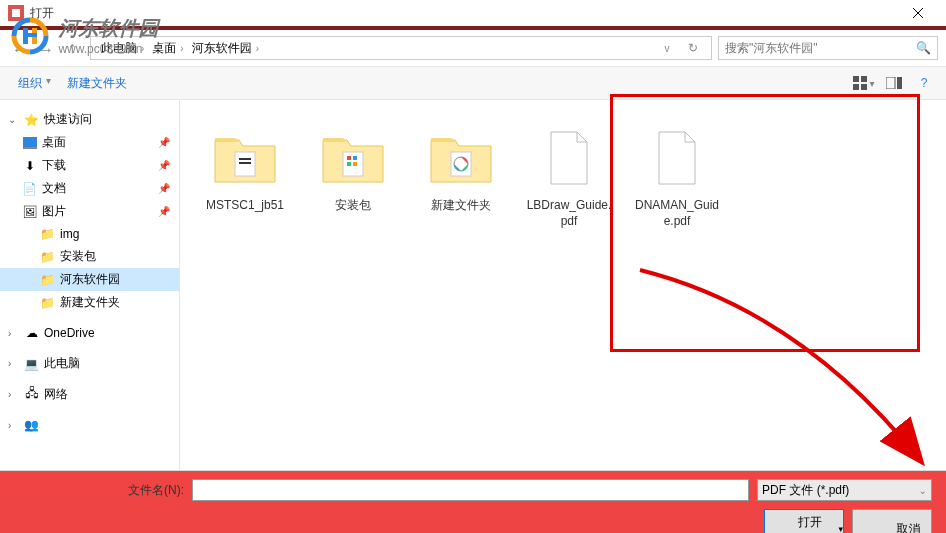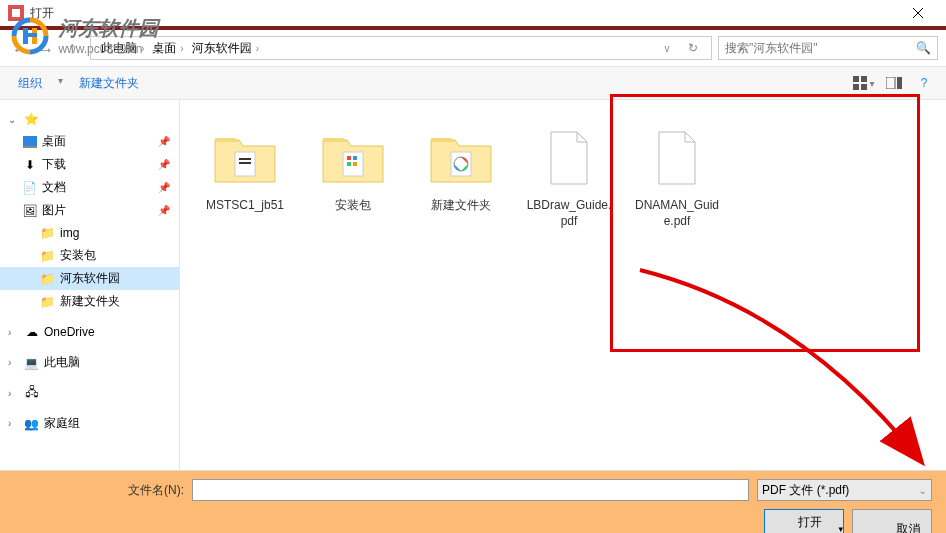--- a/index.html
+++ b/index.html
@@ -20,21 +20,21 @@
 .nav-arrows { display: flex; gap: 2px; }
 .nav-arrow { width: 24px; height: 24px; display: flex; align-items: center; justify-content: center; color: #888; cursor: default; }
 .breadcrumb { flex: 1; height: 24px; border: 1px solid #ccc; background: #fff; display: flex; align-items: center; padding: 0 6px; font-size: 12px; }
 .breadcrumb-seg { display: flex; align-items: center; gap: 4px; padding: 0 4px; cursor: pointer; }
 .crumb-sep { color: #888; font-size: 10px; }
 .bc-refresh { margin-left: auto; display: flex; gap: 2px; }
 .searchbox { width: 220px; height: 24px; border: 1px solid #ccc; display: flex; align-items: center; padding: 0 6px; font-size: 12px; color: #888; }
 .searchbox input { border: none; outline: none; flex: 1; font-size: 12px; background: transparent; }
 
 .toolbar { height: 34px; background: #f7f7f7; border-top: 1px solid #e5e5e5; border-bottom: 1px solid #e5e5e5; display: flex; align-items: center; padding: 0 10px; font-size: 12px; }
-.toolbar-item { padding: 4px 8px; color: #1a6fd4; cursor: pointer; display: flex; align-items: flex-start; gap: 16px; }
+.toolbar-item { padding: 4px 8px; color: #1a6fd4; cursor: pointer; display: flex; align-items: flex-start; gap: 4px; }
 .toolbar-right { margin-left: auto; display: flex; gap: 6px; align-items: center; }
 .toolbar-icon-btn { width: 24px; height: 22px; display: flex; align-items: center; justify-content: center; cursor: pointer; color: #555; }
 
 .main { display: flex; height: 370px; }
 .sidebar { width: 180px; border-right: 1px solid #e5e5e5; padding: 8px 0; font-size: 12px; overflow-y: auto; }
 .tree-item { display: flex; align-items: center; padding: 3px 8px; cursor: pointer; gap: 4px; }
 .tree-item.selected { background: #cce8ff; }
 .tree-indent-1 { padding-left: 22px; }
 .tree-indent-2 { padding-left: 40px; }
 .tree-caret { width: 12px; font-size: 10px; color: #666; }
@@ -46,21 +46,21 @@
 .file-item { width: 98px; display: flex; flex-direction: column; align-items: center; text-align: center; cursor: pointer; padding: 6px; }
 .file-icon { width: 72px; height: 72px; display: flex; align-items: center; justify-content: center; margin-bottom: 4px; }
 .file-label { font-size: 12px; color: #333; word-break: break-all; line-height: 1.3; }
 
 .folder-svg { width: 64px; height: 56px; }
 .doc-svg { width: 44px; height: 56px; }
 
 .red-box { position: absolute; border: 3px solid #e00000; pointer-events: none; }
 .red-arrow { position: absolute; pointer-events: none; }
 
-.footer { position: absolute; bottom: 0; left: 0; right: 0; height: 63px; background: #fdba74; border-top: 1px solid #ddd; padding: 8px 14px; }
+.footer { position: absolute; bottom: 0; left: 0; right: 0; height: 63px; background: #ef4444; border-top: 1px solid #ddd; padding: 8px 14px; }
 .filename-row { display: flex; align-items: center; gap: 8px; margin-bottom: 8px; }
 .filename-label { font-size: 12px; color: #333; width: 170px; text-align: right; }
 .filename-input { flex: 1; height: 22px; border: 1px solid #999; background: #fff; padding: 0 4px; font-size: 12px; }
 .filetype-select { width: 175px; height: 22px; border: 1px solid #999; background: #eaeaea; font-size: 12px; padding: 0 4px; display: flex; align-items: center; justify-content: space-between; cursor: pointer; }
 .button-row { display: flex; justify-content: flex-end; gap: 8px; }
 .dlg-button { width: 80px; height: 40px; border: 1px solid #999; background: #e1e1e1; font-size: 12px; cursor: pointer; display: flex; align-items: center; justify-content: center; gap: 4px; padding-left: 33px; }
 .dlg-button.primary { border: 1px solid #0078d7; }
 </style>
 </head>
 <body>
@@ -148,20 +148,21 @@
       </div>
     <div class="toolbar-icon-btn" style="color:#2e86de;">?</div>
   </div>
 </div>
 
 <div class="main">
   <div class="sidebar">
     <div class="tree-item">
         <span class="tree-caret">⌄</span>
         <span class="tree-icon">⭐</span>
+        <span class="tree-label">快速访问</span>
       </div>
     <div class="tree-item tree-indent-1">
         <span class="tree-icon">
           <svg width="14" height="12">
             <rect width="14" height="10" fill="#2e86de"></rect>
             <rect y="10" width="14" height="2" fill="#888"></rect>
           </svg>
         </span>
         <span class="tree-label">桌面</span>
         <span class="pin-icon">📌</span>
@@ -206,26 +207,26 @@
     <div style="height:8px;"></div>
     <div class="tree-item">
         <span class="tree-caret">›</span>
         <span class="tree-icon">💻</span>
         <span class="tree-label">此电脑</span>
       </div>
     <div style="height:8px;"></div>
     <div class="tree-item">
         <span class="tree-caret">›</span>
         <span class="tree-icon">🖧</span>
+        <span class="tree-label">网络</span>
       </div>
     <div style="height:8px;"></div>
     <div class="tree-item">
         <span class="tree-caret">›</span>
         <span class="tree-icon">👥</span>
-        <span class="tree-label">家庭组</span>
       </div>
   </div>
 
   <div class="content">
     <div class="file-item">
       <div class="file-icon">
           <svg class="folder-svg" viewBox="0 0 64 56">
             <path d="M2 10h24l4 6h32v36H2z" fill="#ffe9a6" stroke="#e6c65c"></path>
             <path d="M2 8h20l4 4H2z" fill="#f5d87a"></path>
             <rect x="22" y="22" width="20" height="24" fill="#fff" stroke="#ccc"></rect>

